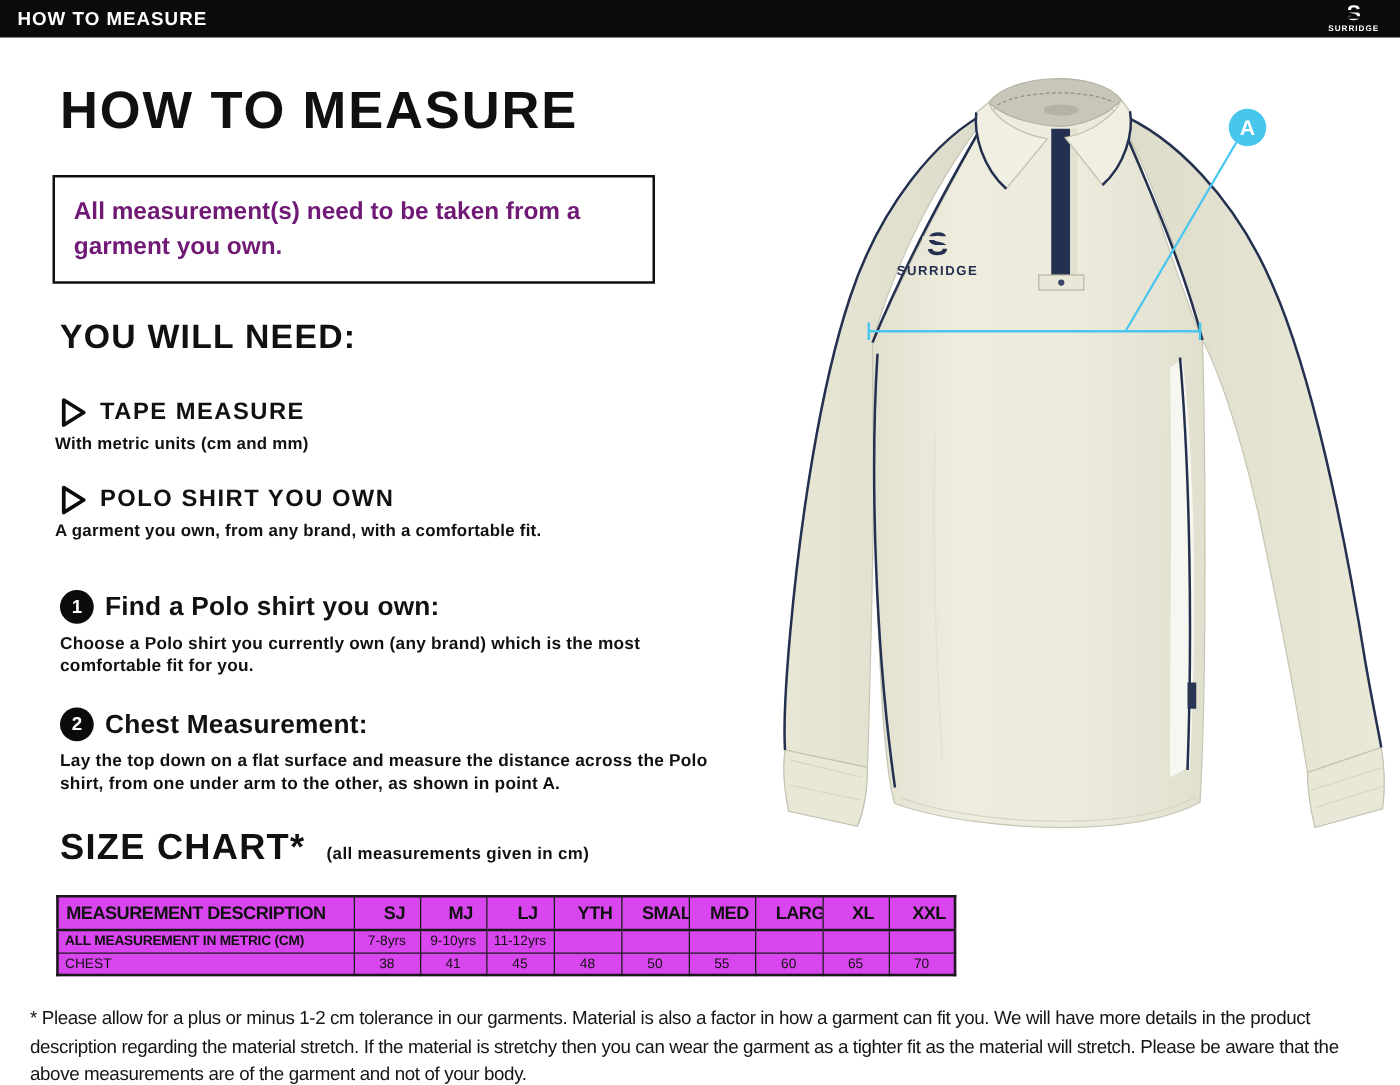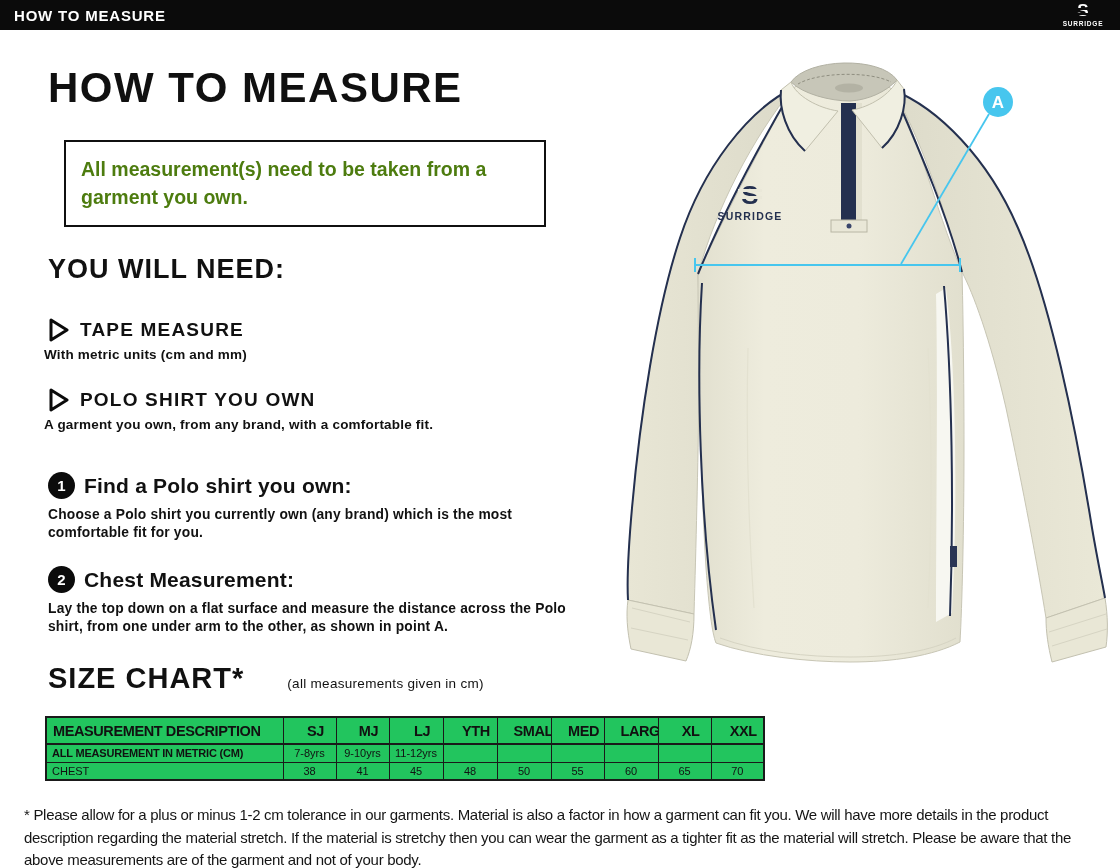--- a/index.html
+++ b/index.html
@@ -12,43 +12,43 @@
             display:flex; align-items:center; justify-content:space-between; padding:0 10px 0 14px; }
   .topbar-title { color:#fff; font-weight:bold; font-size:15px; letter-spacing:0.8px; }
   .brandmark { display:flex; flex-direction:column; align-items:center; width:54px; }
   .brandmark .s-glyph { position:relative; color:#fff; font-weight:bold; font-size:17px; line-height:16px; }
   .brandmark .s-glyph i { position:absolute; left:-2px; right:-2px; height:2px; background:#0b0b0b; }
   .brandmark .s-glyph i.l1 { top:5px; } .brandmark .s-glyph i.l2 { top:10px; }
   .brandmark .brand-text { color:#fff; font-size:6.5px; font-weight:bold; letter-spacing:0.8px; margin-top:1px; }
 
   
   .page-title { position:absolute; left:48px; top:64px; font-size:42px; font-weight:bold; letter-spacing:1.5px; color:#101010; }
-  .callout { position:absolute; left:64px; top:140px; width:482px; border:2px solid #101010;
-             padding:13px 15px; font-size:19.5px; font-weight:bold; line-height:1.45; color:#4d7c0f; }
+  .callout { position:absolute; left:42px; top:140px; width:482px; border:2px solid #101010;
+             padding:13px 15px; font-size:19.5px; font-weight:bold; line-height:1.45; color:#701a75; }
   .need-heading { position:absolute; left:48px; top:254px; font-size:27px; font-weight:bold; letter-spacing:1px; }
 
   .need-item { position:absolute; left:48px; }
   .need-row { display:flex; align-items:center; gap:11px; }
   .need-title { font-size:19px; font-weight:bold; letter-spacing:1.2px; }
   .need-desc { font-size:13.5px; font-weight:bold; letter-spacing:0.2px; margin-top:5px; margin-left:-4px; }
   .tri-icon svg { display:block; }
 
   .step { position:absolute; left:48px; }
   .step-row { display:flex; align-items:center; gap:9px; }
   .step-badge { width:27px; height:27px; border-radius:50%; background:#0b0b0b; color:#fff;
                 display:flex; align-items:center; justify-content:center; font-size:15px; font-weight:bold; }
   .step-title { font-size:21px; font-weight:bold; letter-spacing:0.2px; }
   .step-desc { font-size:13.8px; font-weight:bold; width:548px; line-height:1.32; margin-top:7px; letter-spacing:0.2px; }
 
   .sizechart-heading { position:absolute; left:48px; top:662px; display:flex; align-items:baseline; gap:17px; }
   .sizechart-title { font-size:29px; font-weight:bold; letter-spacing:1px; }
-  .sizechart-sub { font-size:13.5px; font-weight:normal; letter-spacing:0.3px;margin-left:26px; }
+  .sizechart-sub { font-size:13.5px; font-weight:bold; letter-spacing:0.3px; }
 
   table.size-table { position:absolute; left:45px; top:716px; width:718px; border-collapse:collapse;
-                     table-layout:fixed; background:#22c55e; }
+                     table-layout:fixed; background:#d946ef; }
   table.size-table th, table.size-table td { border:1px solid #1a1a1a; padding:0 4px; overflow:hidden; white-space:nowrap; }
   table.size-table { border:2px solid #1a1a1a; }
   table.size-table thead th { height:27px; font-size:14.5px; font-weight:bold; letter-spacing:-0.4px;
                               border-bottom:2px solid #1a1a1a; text-align:center;padding-left:16px; }
   table.size-table thead th:first-child { text-align:left; padding-left:6px; }
   table.size-table tbody td { height:18px; font-size:11px; text-align:center; }
   table.size-table tbody td:first-child { text-align:left; padding-left:5px; }
   table.size-table tbody tr.metric-row td:first-child { font-weight:bold; letter-spacing:-0.2px; }
 
   .footnote { position:absolute; left:24px; top:804px; width:1088px; font-size:15px; letter-spacing:-0.3px;

